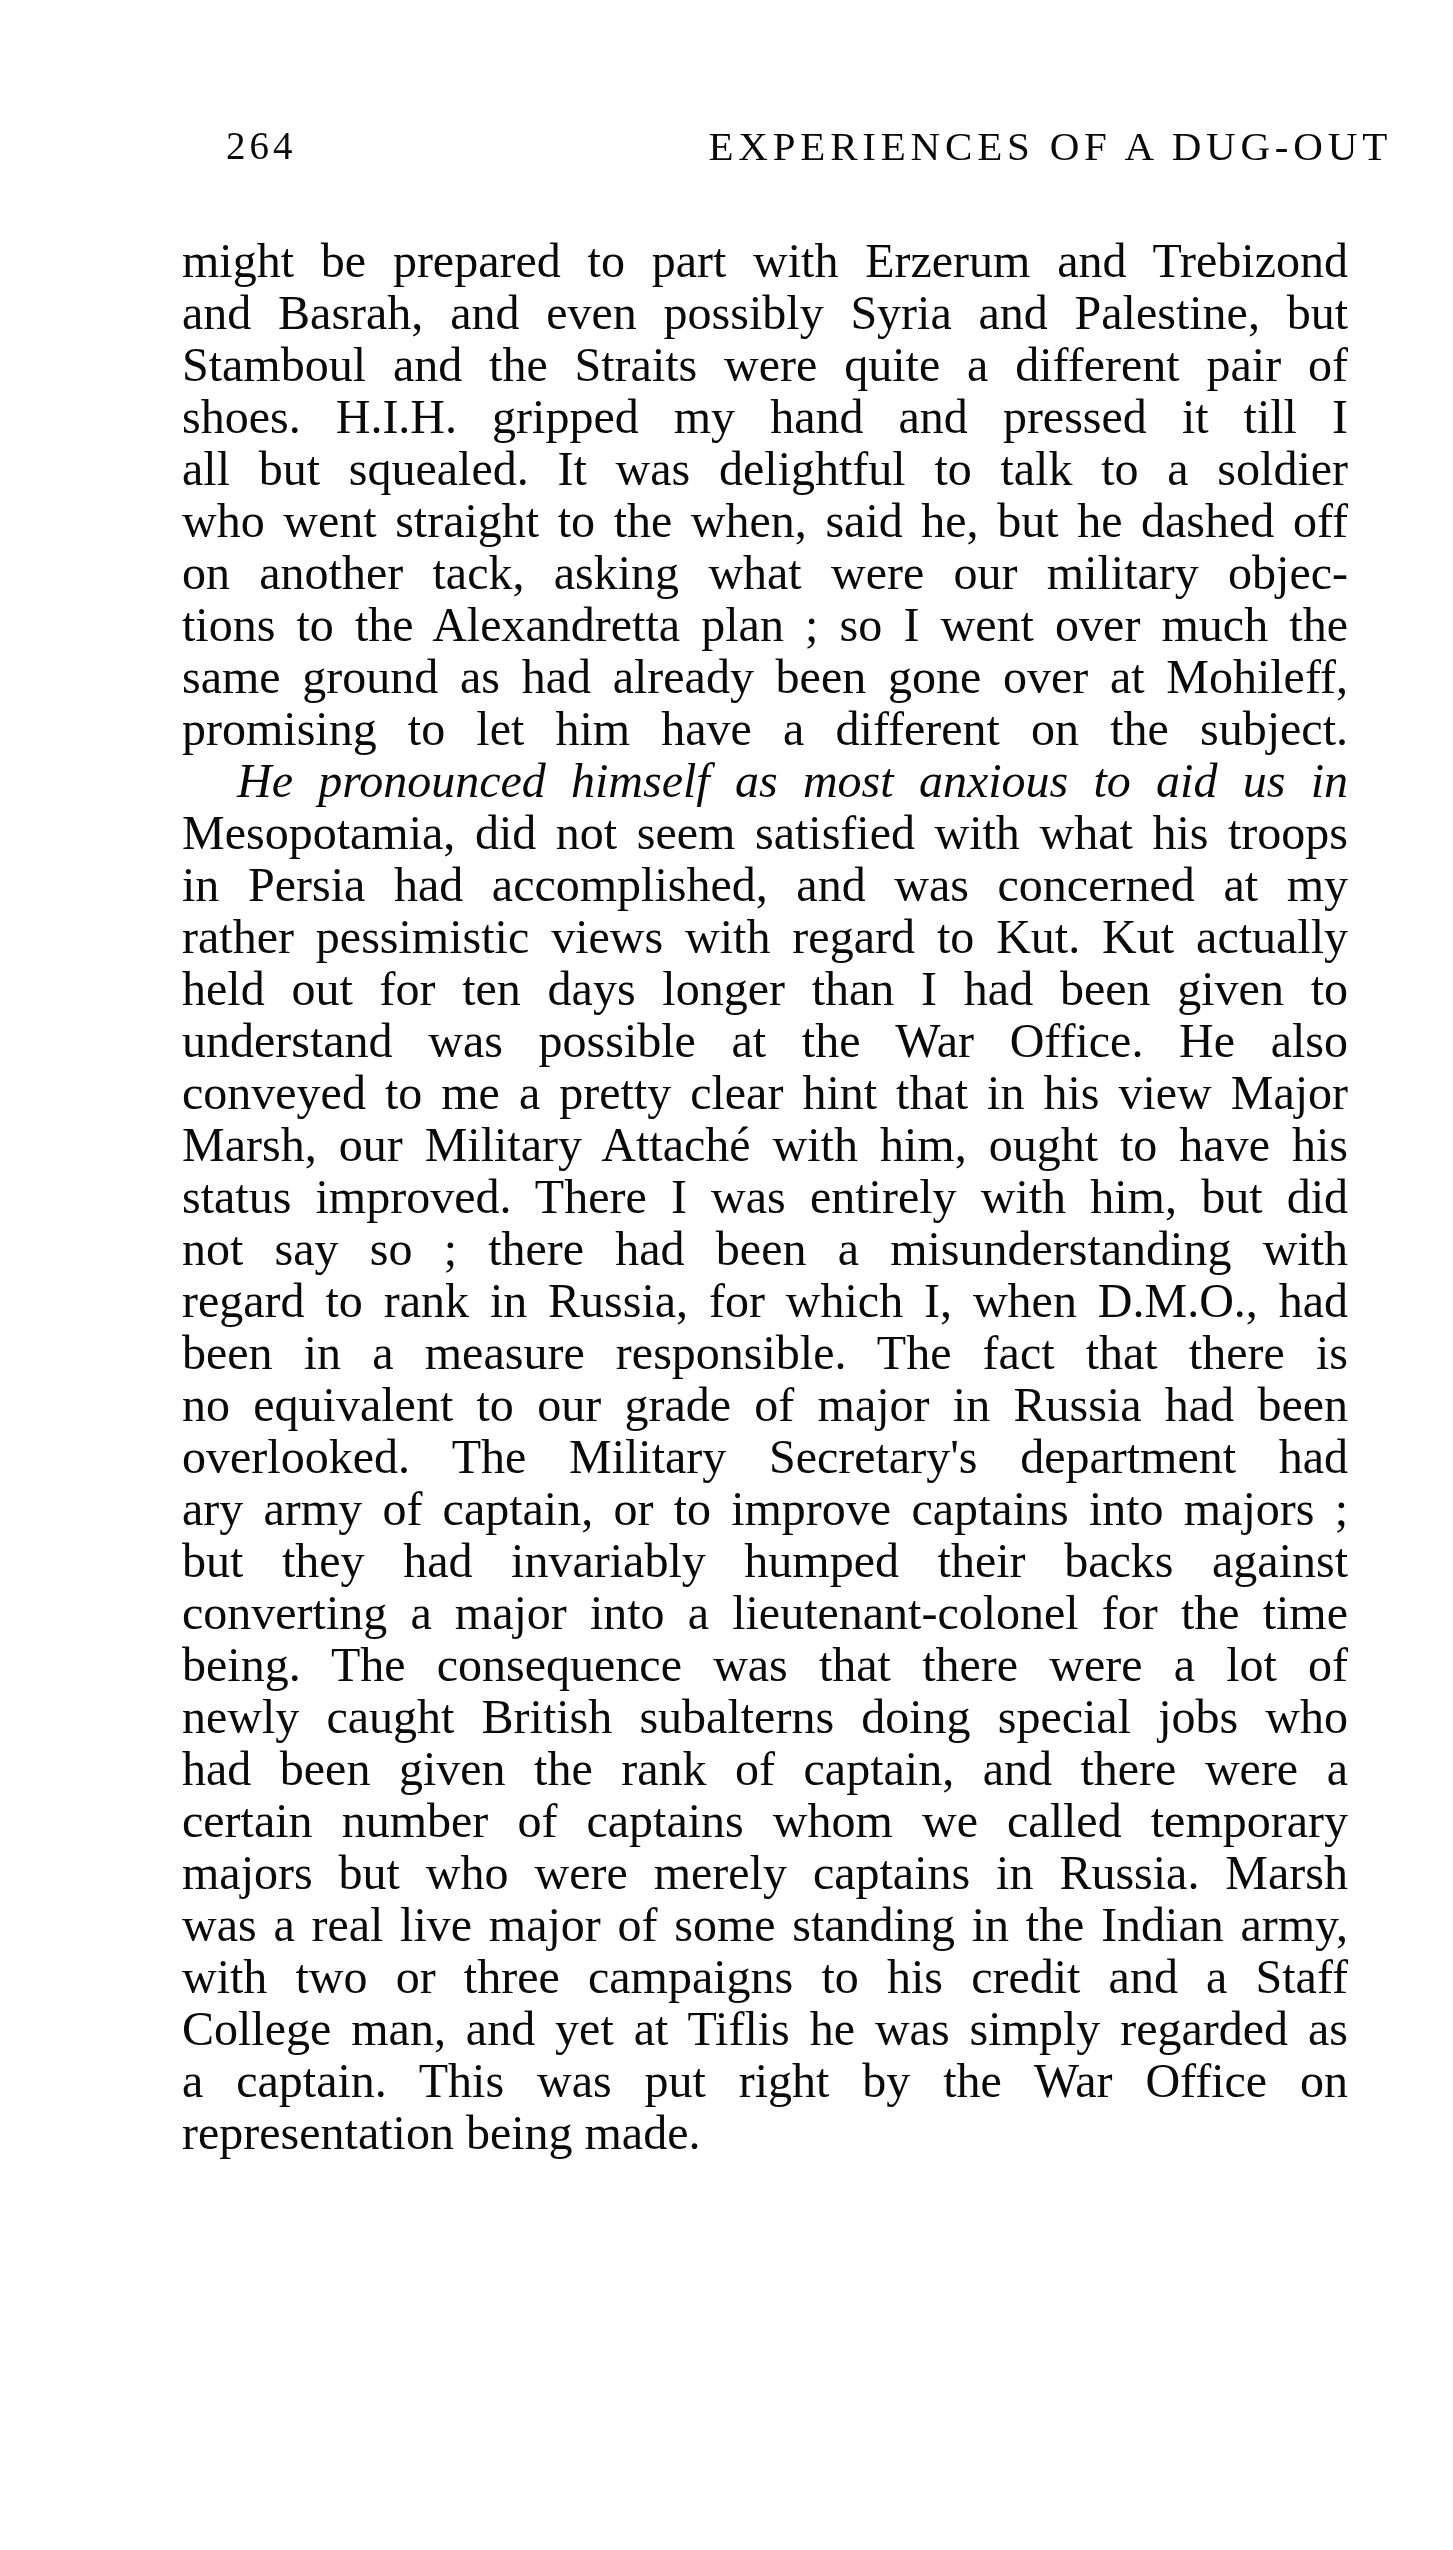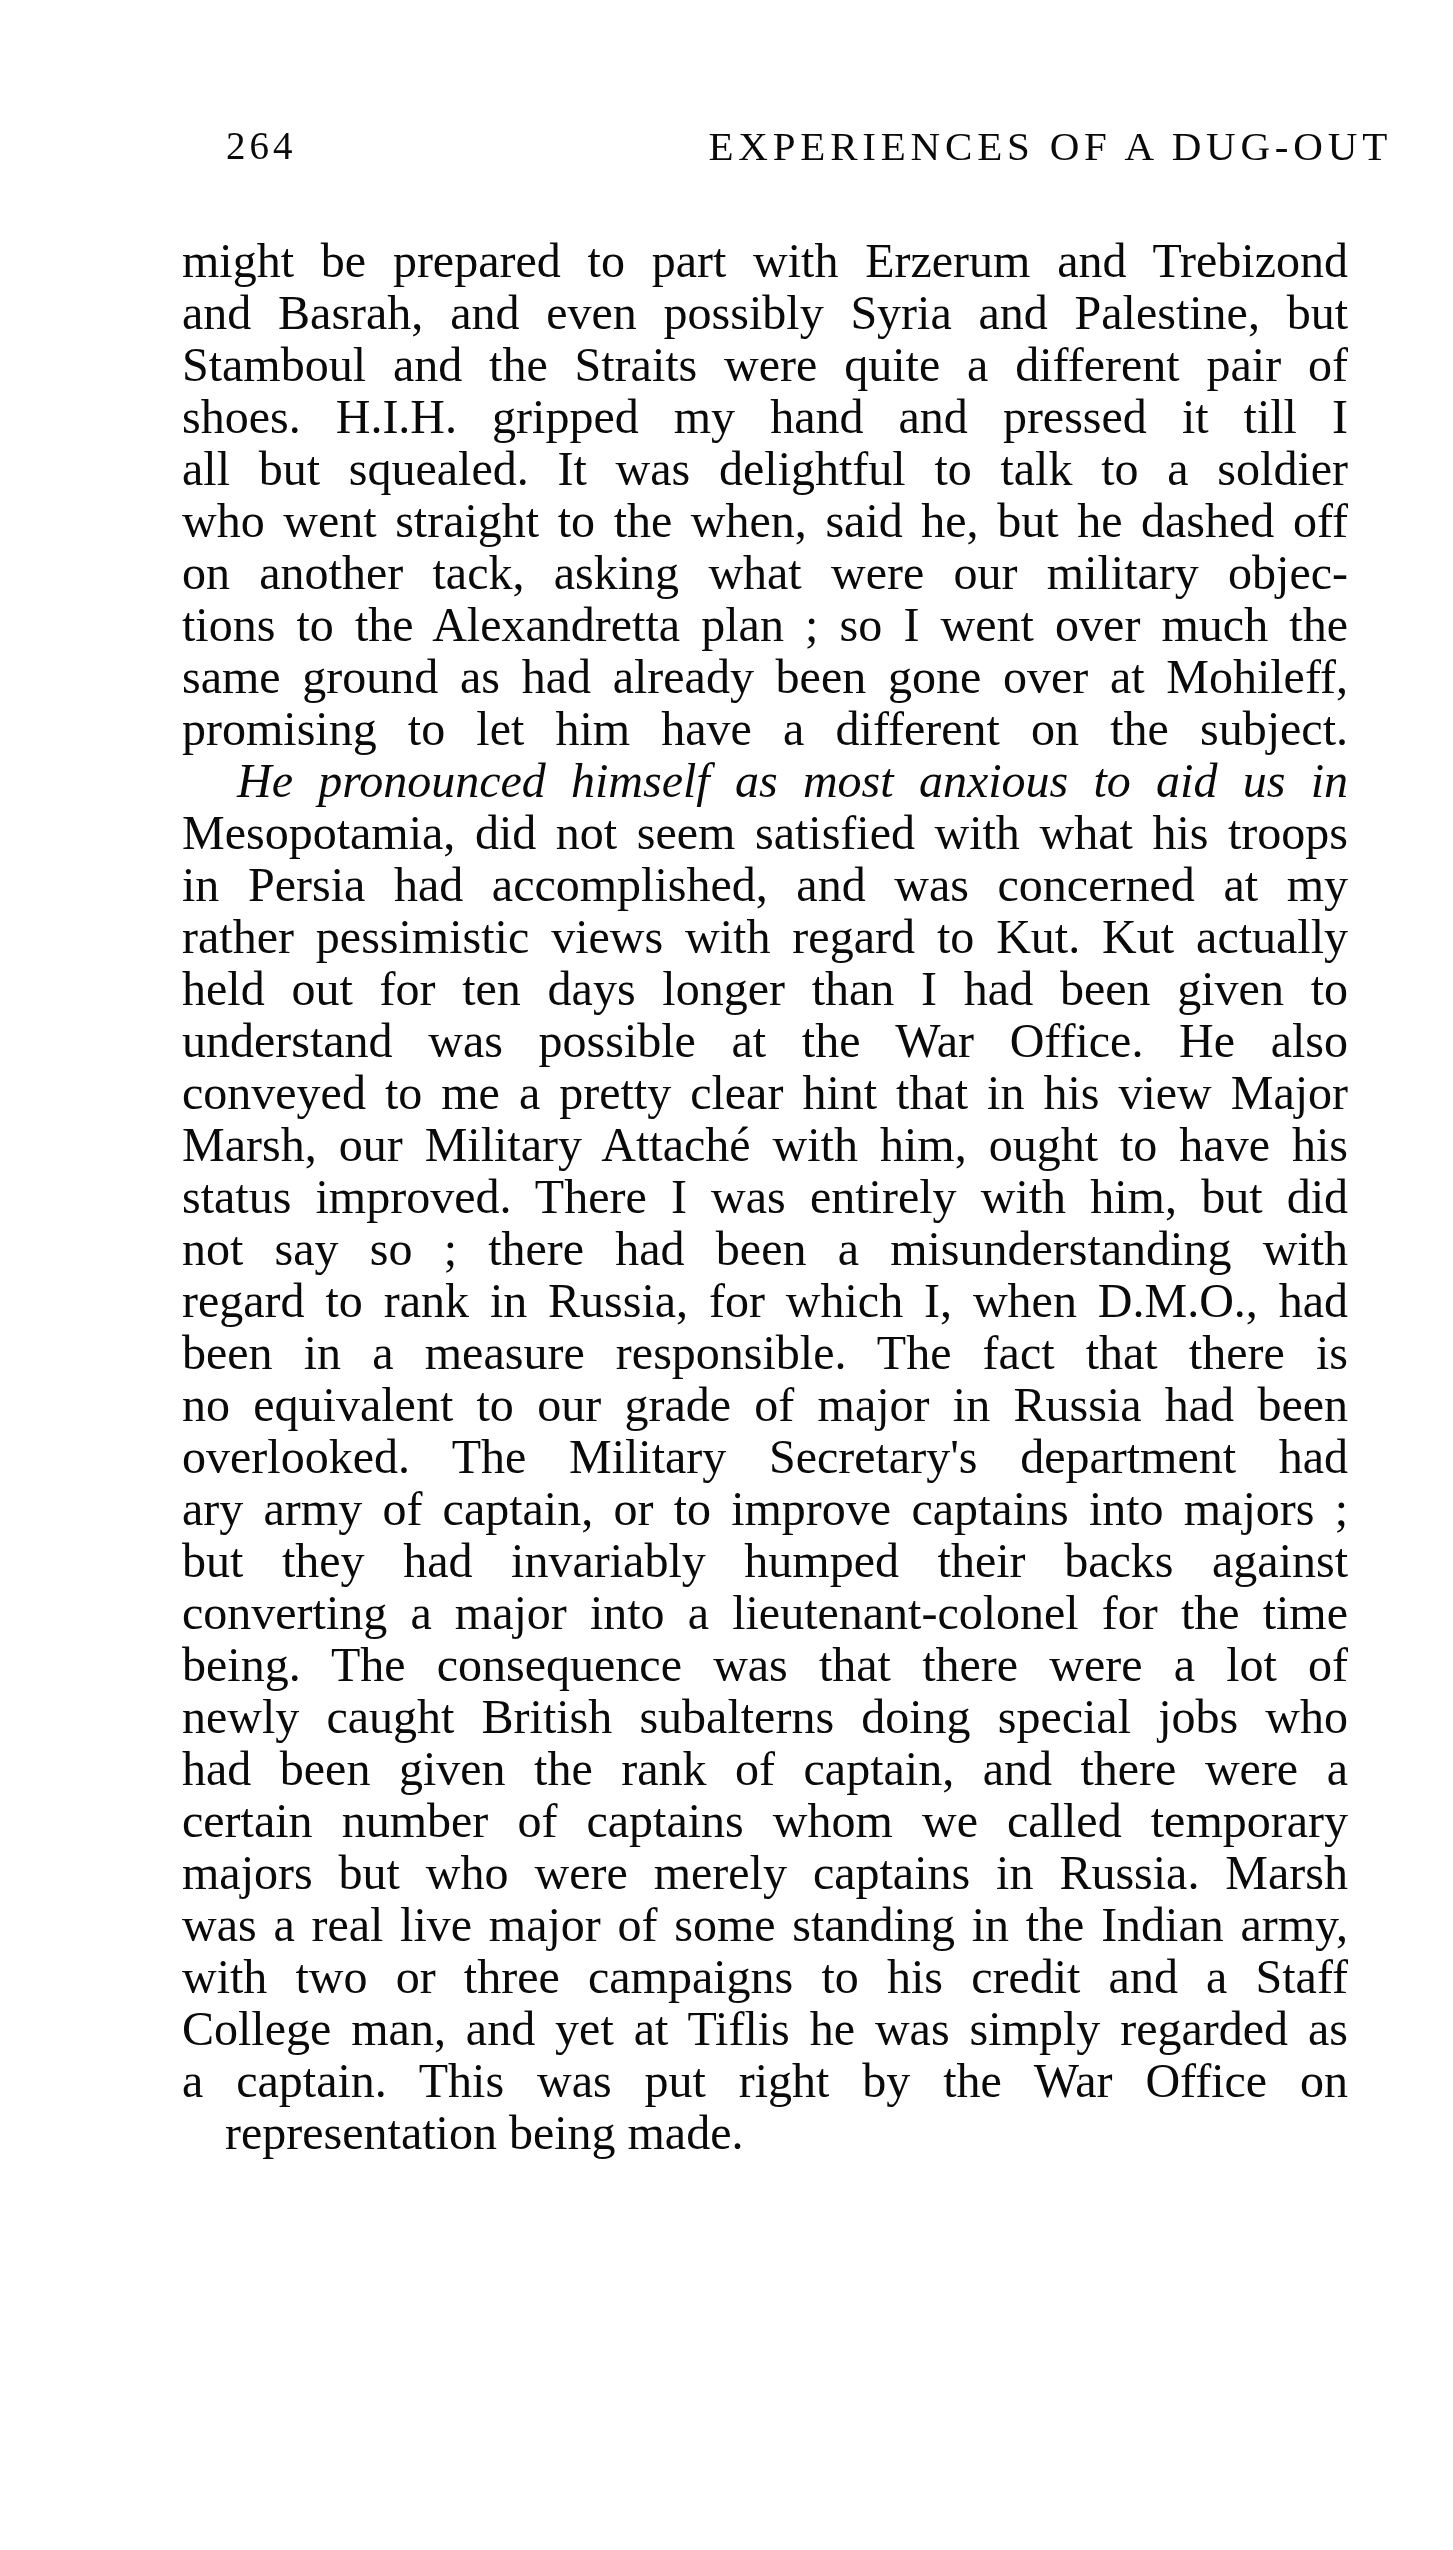--- a/index.html
+++ b/index.html
@@ -47,21 +47,20 @@
     height: 52px;
     line-height: 52px;
     text-align: justify;
     text-align-last: justify;
     white-space: nowrap;
   }
   .line.indent { text-indent: 55px; font-style: italic; }
   .line.para-end {
     text-align-last: left;
     white-space: normal;
-    margin-left: 43px;
   }
 </style>
 </head>
 <body>
 
 <div class="page">
 
   <div class="running-header">
     <span class="page-number">264</span>
     <span class="header-title">EXPERIENCES OF A DUG-OUT</span>

